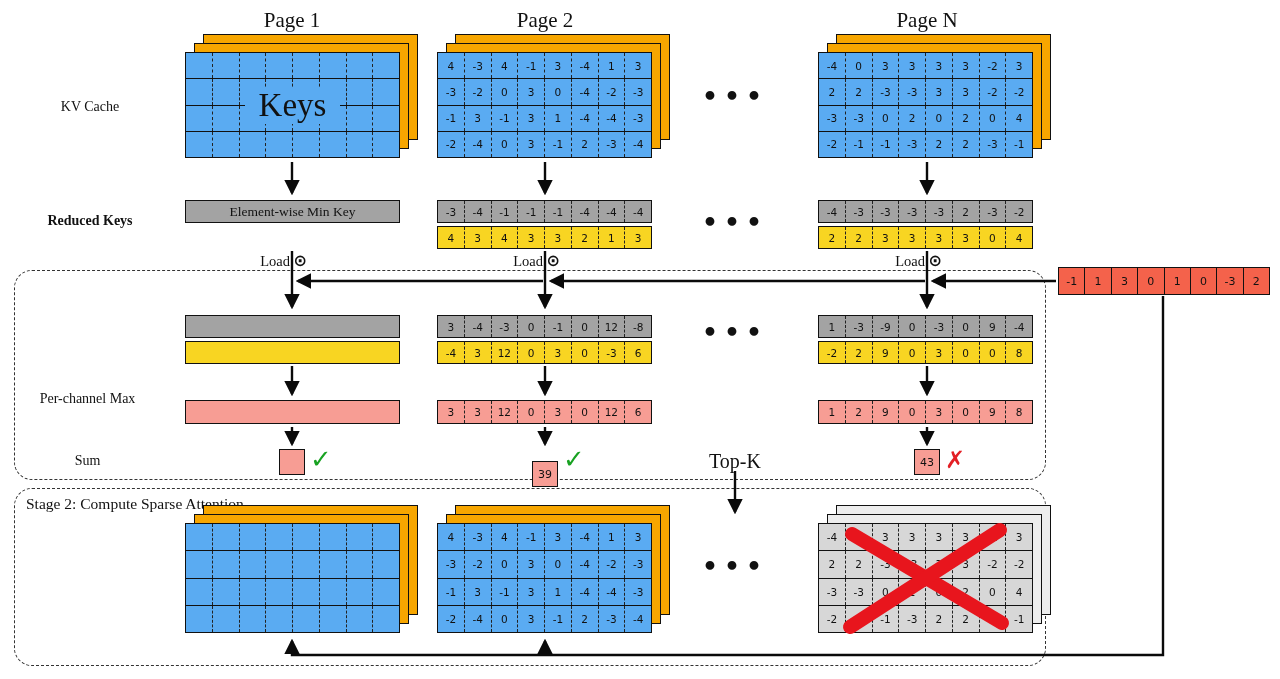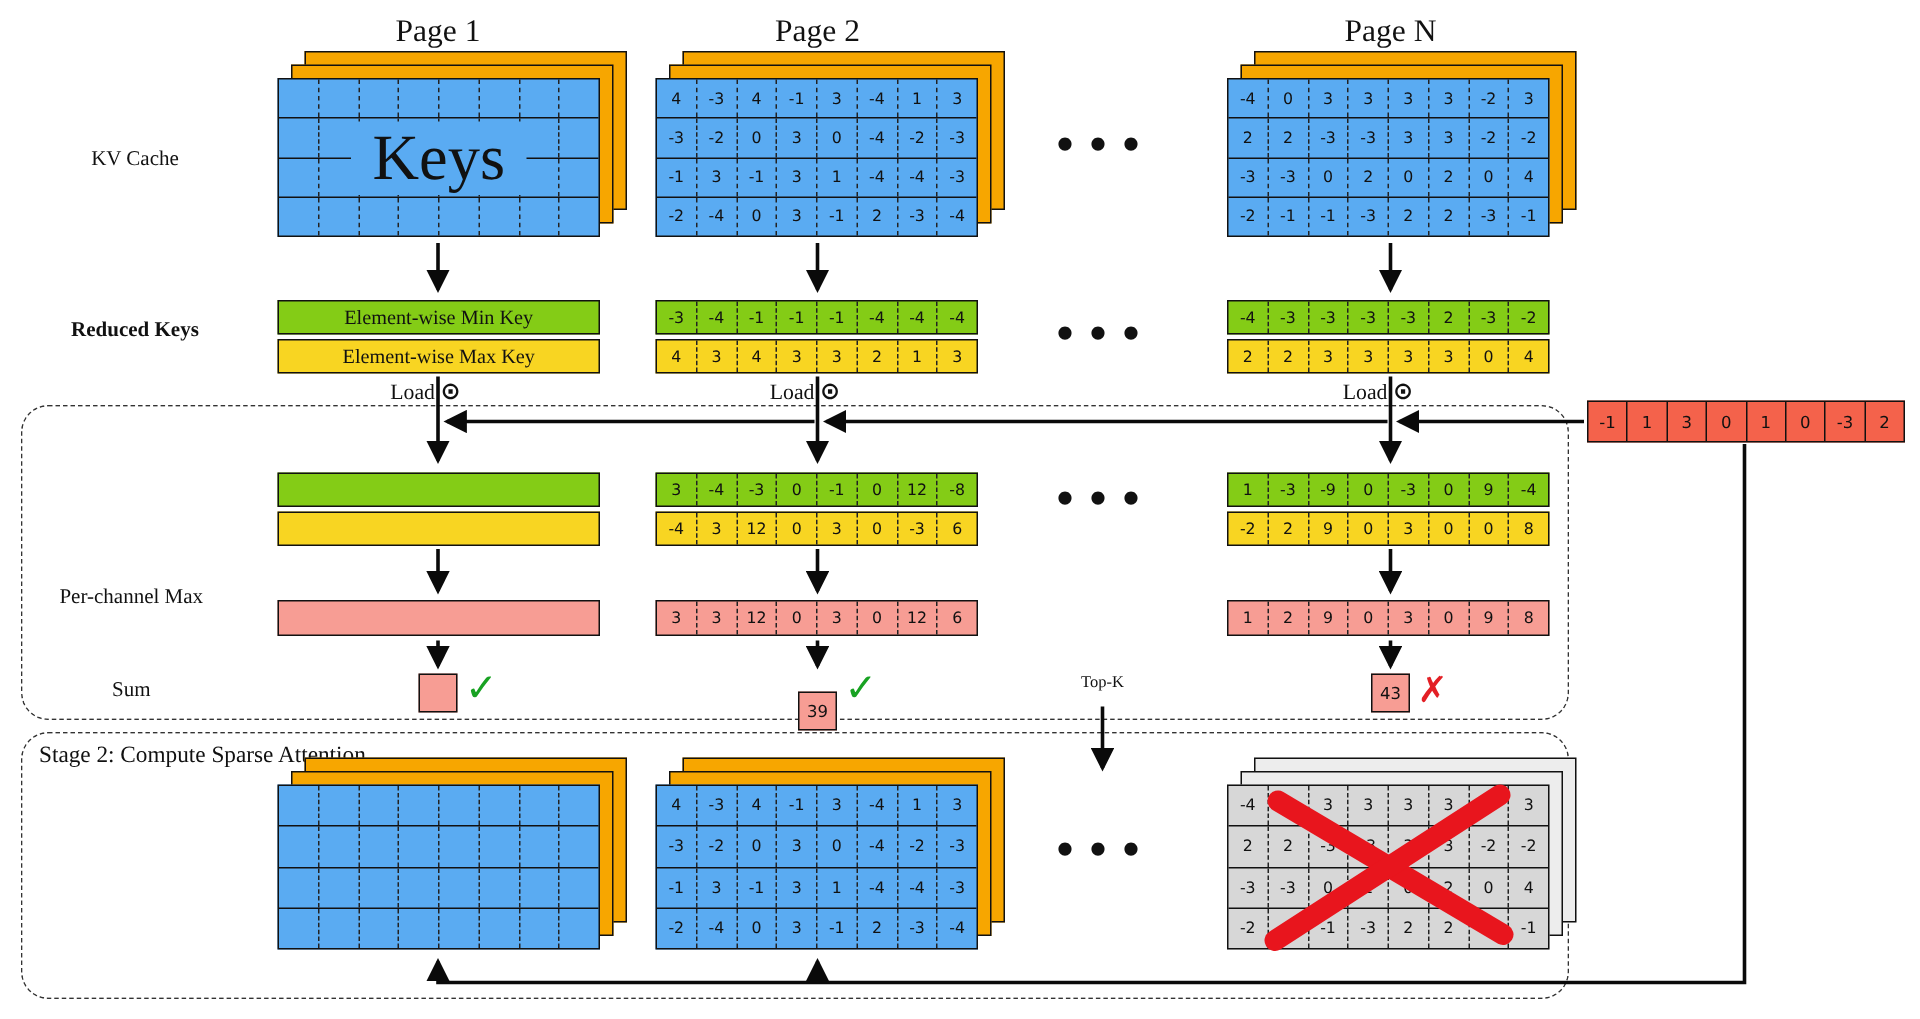--- a/index.html
+++ b/index.html
@@ -6,21 +6,21 @@
   .canvas{position:relative;width:1280px;height:679px;background:#fff;overflow:hidden;
           font-family:"Liberation Serif",serif;color:#111;}
   .abs{position:absolute;}
   .hdr{font-size:21px;text-align:center;}
   .lbl{font-size:14px;text-align:center;line-height:1.25;}
   .stage-title{font-size:15.5px;}
   .dots{font-size:25px;font-weight:bold;letter-spacing:6px;text-align:center;font-family:"DejaVu Sans",sans-serif;}
   .sheet{position:absolute;border:1.6px solid #111;box-sizing:border-box;}
   .orange{background:#f7a600;}
   .blue{background:#5aabf2;}
-  .teal{background:#84cc16;}
+  .teal{background:#a3a3a3;}
   .yellow{background:#f8d522;}
   .pink{background:#f79d94;}
   .red{background:#f4624b;}
   .gray{background:#d7d7d7;}
   .lgray{background:#ededed;}
   .matrix{position:absolute;border:1.6px solid #111;box-sizing:border-box;display:flex;flex-direction:column;}
   .mrow{flex:1;display:flex;border-bottom:1.4px solid #111;min-height:0;}
   .mrow:last-child{border-bottom:none;}
   .cell{flex:1;display:flex;align-items:center;justify-content:center;border-right:1px dashed #222;
         font-family:"DejaVu Sans",sans-serif;font-size:10.5px;min-width:0;}
@@ -30,21 +30,21 @@
   .bar.solid .cell:last-child{border-right:none;}
   .bar-label{flex:1;display:flex;align-items:center;justify-content:center;font-size:13.5px;
              font-family:"Liberation Serif",serif;}
   .sumbox{position:absolute;width:26px;height:26px;border:1.6px solid #111;box-sizing:border-box;
           display:flex;align-items:center;justify-content:center;
           font-family:"DejaVu Sans",sans-serif;font-size:11px;}
   .stagebox{position:absolute;border:1.8px dashed #333;border-radius:18px;box-sizing:border-box;}
   .check{color:#18a222;font-size:26px;font-weight:bold;font-family:"DejaVu Sans",sans-serif;}
   .cross{color:#e31f25;font-size:24px;font-weight:bold;font-family:"DejaVu Sans",sans-serif;}
   .keys-overlay{position:absolute;inset:0;display:flex;align-items:center;justify-content:center;z-index:2;}
-  .keys-text{font-size:43px;background:#5aabf2;padding:0 14px;}
+  .keys-text{font-size:33px;background:#5aabf2;padding:0 14px;}
   .loadlbl{font-size:14.5px;text-align:right;}
   .odot{font-size:16px;font-weight:bold;font-family:"DejaVu Sans",sans-serif;}
   .arrows{left:0;top:0;pointer-events:none;z-index:5;}
 </style>
 </head>
 <body>
 
 <div class="canvas">
 
   <div class="abs hdr" style="left:232px;top:8px;width:120px;">Page 1</div>
@@ -190,23 +190,20 @@
         <span class="cell">-1</span>
       </div>
     </div>
 
   <div class="abs dots" style="left:695px;top:82px;width:80px;">•••</div>
 
   <div class="abs lbl" style="left:15px;top:212px;width:150px;font-weight:bold;">Reduced Keys</div>
 
   <div class="bar teal" style="left:185px;top:200px;width:215px;height:23px;">
     <span class="bar-label">Element-wise Min Key</span>
-  </div>
-  <div class="bar yellow" style="left:185px;top:226px;width:215px;height:23px;">
-    <span class="bar-label">Element-wise Max Key</span>
   </div>
 
   <div class="bar teal" style="left:437px;top:200px;width:215px;height:23px;">
       <span class="cell">-3</span>
       <span class="cell">-4</span>
       <span class="cell">-1</span>
       <span class="cell">-1</span>
       <span class="cell">-1</span>
       <span class="cell">-4</span>
       <span class="cell">-4</span>
@@ -348,21 +345,21 @@
 
   <div class="sumbox pink" style="left:279px;top:449px;"></div>
   <div class="abs check" style="left:310px;top:444px;">✓</div>
 
   <div class="sumbox pink" style="left:532px;top:461px;">39</div>
   <div class="abs check" style="left:563px;top:444px;">✓</div>
 
   <div class="sumbox pink" style="left:914px;top:449px;">43</div>
   <div class="abs cross" style="left:945px;top:446px;">✗</div>
 
-  <div class="abs lbl" style="left:690px;top:449px;width:90px;font-size:11px;">Top-K</div>
+  <div class="abs lbl" style="left:690px;top:449px;width:90px;font-size:20px;">Top-K</div>
 
   <div class="stagebox" style="left:14px;top:488px;width:1032px;height:178px;"></div>
   <div class="abs stage-title" style="left:26px;top:495px;">Stage 2: Compute Sparse Attention</div>
 
   <div class="abs dots" style="left:695px;top:552px;width:80px;">•••</div>
 
   <div class="sheet orange" style="left:203px;top:505px;width:215px;height:110px;"></div>
   <div class="sheet orange" style="left:194px;top:514px;width:215px;height:110px;"></div>
   <div class="matrix blue" style="left:185px;top:523px;width:215px;height:110px;">
       <div class="mrow">

